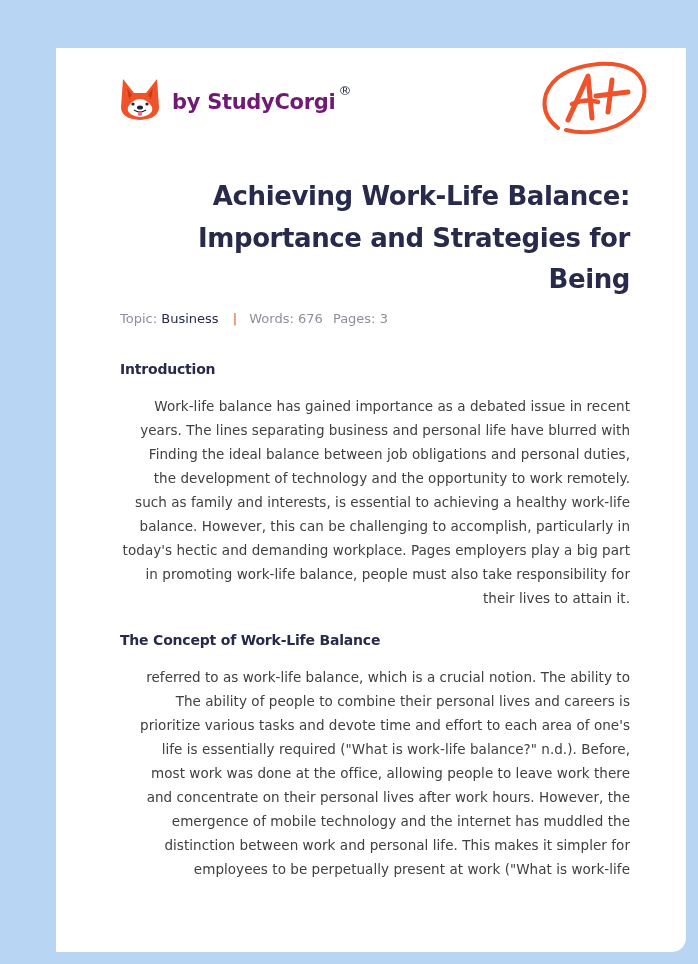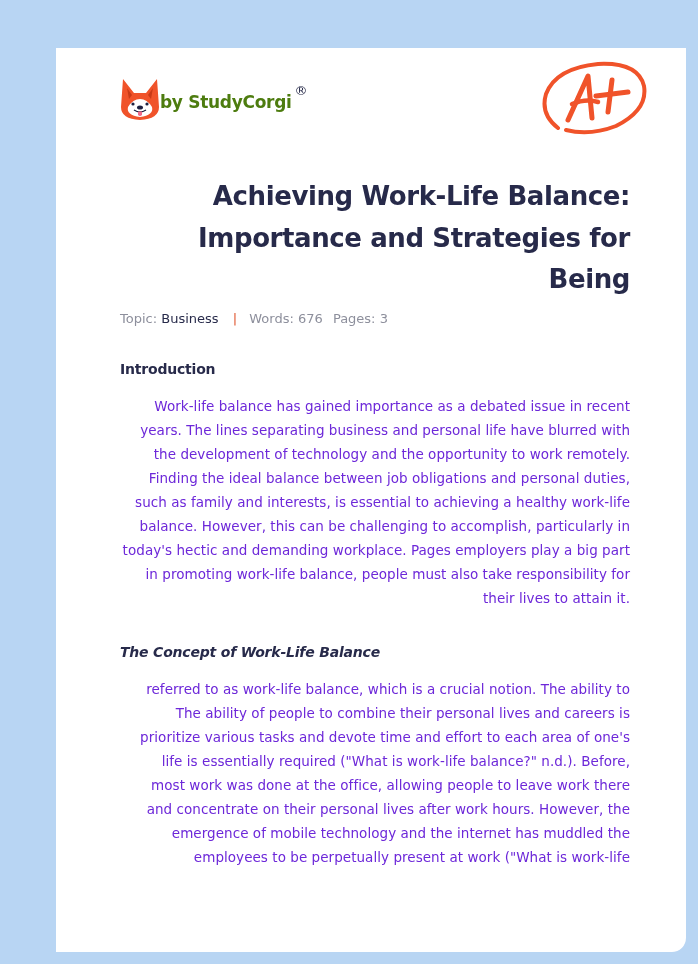--- a/index.html
+++ b/index.html
@@ -17,21 +17,21 @@
       position: absolute; left: 56px; top: 48px; width: 630px; height: 904px;
       background: #ffffff; overflow: hidden;
       border-radius: 0 0 14px 0;
     }
     .brand {
       position: absolute; left: 64px; top: 26px; height: 50px;
       display: flex; align-items: center;
     }
     .brand svg { display: block; }
     .brand-name {
-      font-size: 17px; font-weight: bold; color: #4d7c0f;
+      margin-left: 12px; font-size: 21px; font-weight: bold; color: #701a75;
       letter-spacing: -0.3px; position: relative; top: 3px;
     }
     .brand-reg {
       font-size: 13px; color: #1d2040; position: relative; top: -9px; margin-left: 3px;
     }
     .grade {
       position: absolute; left: 482px; top: 10px;
     }
     .content {
       position: absolute; left: 64px; top: 128px; width: 510px;
@@ -44,24 +44,24 @@
       margin-top: 9px; font-size: 13px; color: #8d8f9c; line-height: 18px;
     }
     .meta .topic-value { color: #272a4a; }
     .meta .sep { color: #e0552f; margin: 0 8px 0 10px; }
     .meta .words { margin-right: 6px; }
     .h2 {
       margin: 29px 0 0 0; font-size: 14px; font-weight: bold; color: #272a4a;
       line-height: 24px; letter-spacing: -0.2px;
     }
     .para {
-      margin: 13px 0 0 0; font-size: 13.5px; line-height: 24px; color: #6d28d9;
+      margin: 13px 0 0 0; font-size: 13.5px; line-height: 24px; color: #404040;
       letter-spacing: 0.05px;
     }
-    .h2.second { margin-top: 30px; font-style: italic; }
+    .h2.second { margin-top: 18px; }
     .para-line { display: block; white-space: nowrap; text-align: right; }
   </style>
 </head>
 <body>
 
 <div class="card-shadow"></div>
 <div class="card">
 
   <div class="brand">
     <svg width="40" height="44" viewBox="0 0 40 44">
@@ -101,34 +101,35 @@
       <span class="topic-value">Business</span>
       <span class="sep">|</span>
       <span class="words">Words: 676</span>
       <span>Pages: 3</span>
     </div>
 
     <h2 class="h2">Introduction</h2>
     <p class="para">
       <span class="para-line">Work-life balance has gained importance as a debated issue in recent</span>
       <span class="para-line">years. The lines separating business and personal life have blurred with</span>
+      <span class="para-line">Finding the ideal balance between job obligations and personal duties,</span>
       <span class="para-line">the development of technology and the opportunity to work remotely.</span>
-      <span class="para-line">Finding the ideal balance between job obligations and personal duties,</span>
       <span class="para-line">such as family and interests, is essential to achieving a healthy work-life</span>
       <span class="para-line">balance. However, this can be challenging to accomplish, particularly in</span>
       <span class="para-line">today's hectic and demanding workplace. Pages employers play a big part</span>
       <span class="para-line">in promoting work-life balance, people must also take responsibility for</span>
       <span class="para-line">their lives to attain it.</span>
     </p>
 
     <h2 class="h2 second">The Concept of Work-Life Balance</h2>
     <p class="para">
       <span class="para-line">referred to as work-life balance, which is a crucial notion. The ability to</span>
       <span class="para-line">The ability of people to combine their personal lives and careers is</span>
       <span class="para-line">prioritize various tasks and devote time and effort to each area of one's</span>
       <span class="para-line">life is essentially required ("What is work-life balance?" n.d.). Before,</span>
       <span class="para-line">most work was done at the office, allowing people to leave work there</span>
       <span class="para-line">and concentrate on their personal lives after work hours. However, the</span>
       <span class="para-line">emergence of mobile technology and the internet has muddled the</span>
+      <span class="para-line">distinction between work and personal life. This makes it simpler for</span>
       <span class="para-line">employees to be perpetually present at work ("What is work-life</span>
     </p>
   </div>
 </div>
 
 </body></html>

